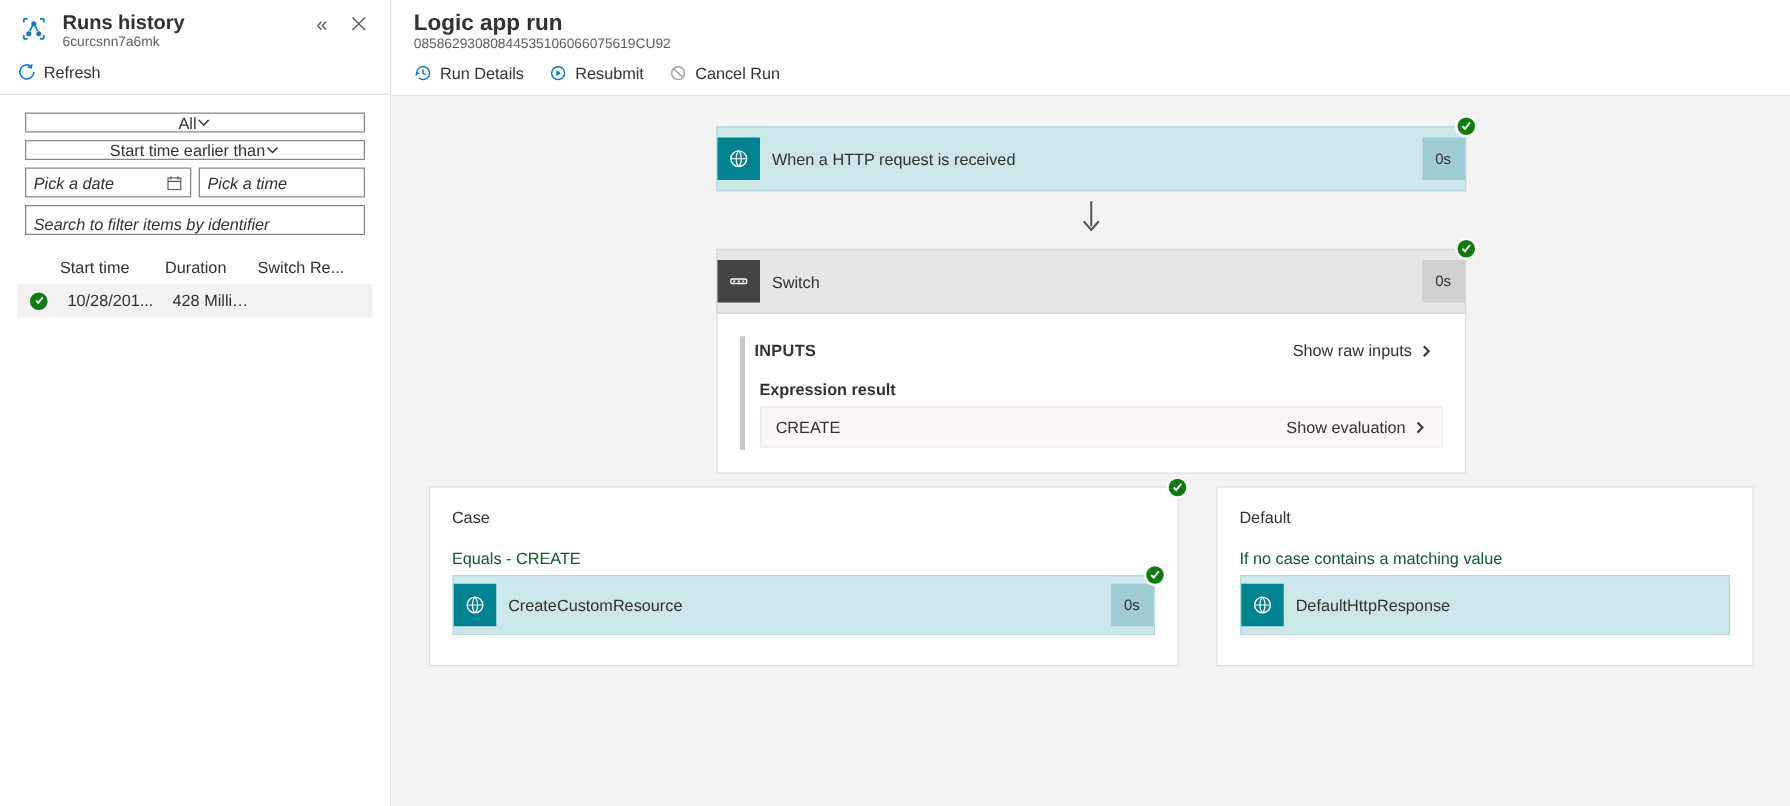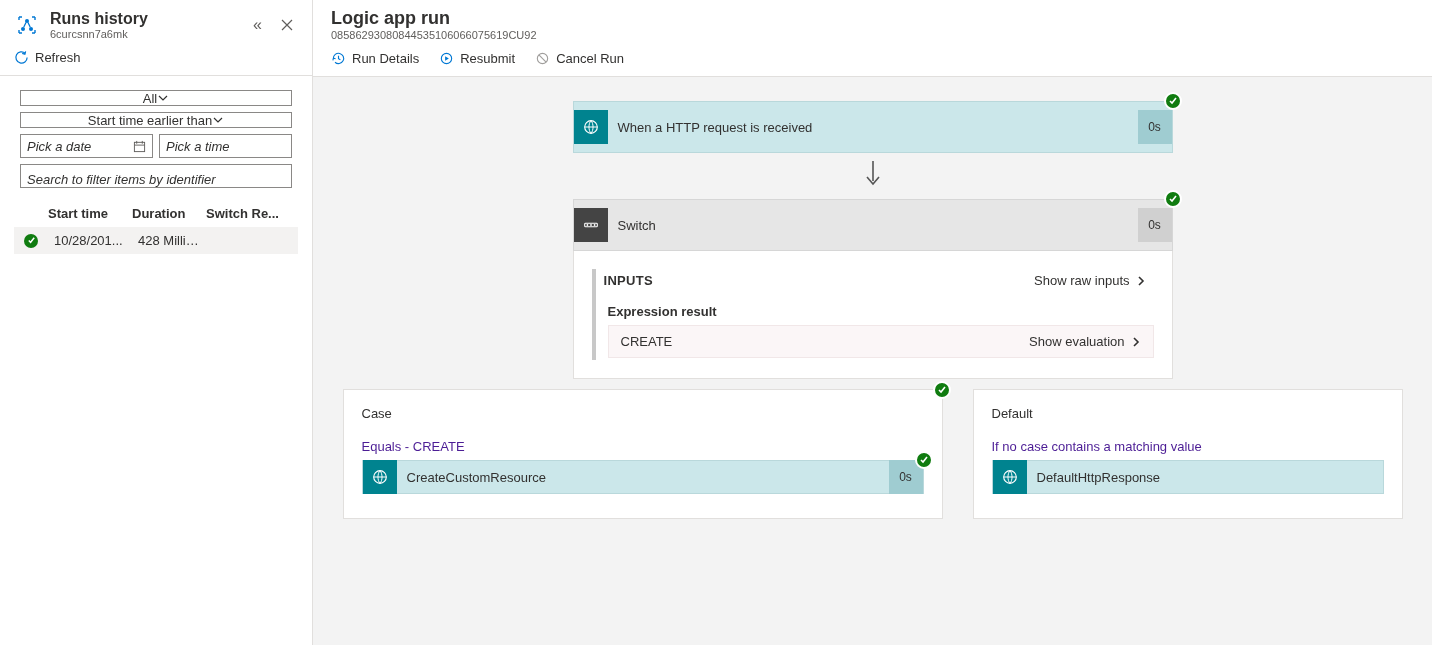--- a/index.html
+++ b/index.html
@@ -1,37 +1,37 @@
 <!DOCTYPE html>
 <html><head>
 <meta charset="utf-8">
 <style>
   *{box-sizing:border-box;margin:0;padding:0;font-family:"Segoe UI",SegoeUI,Arial,sans-serif;font-size:13px;color:#323130}
   html,body{width:1432px;height:645px;background:#fff;overflow:hidden}
   .app{display:flex;height:100%}
   
   .left{width:313px;border-right:1px solid #e1dfdd;display:flex;flex-direction:column}
-  .left-header{display:flex;align-items:center;gap:10px;padding:10px 14px 4px 14px}
+  .left-header{display:flex;align-items:flex-start;gap:10px;padding:10px 14px 4px 14px}
   .logic-icon{width:26px;height:26px;flex:none;display:flex;align-items:center;justify-content:center}
   .left-title-block{flex:1}
   .left-title{font-size:16px;font-weight:600}
   .left-sub{font-size:11px;color:#605e5c}
   .hdr-btn{color:#605e5c;font-size:16px;cursor:pointer;padding:2px 4px}
   .left-toolbar{display:flex;align-items:center;gap:6px;padding:6px 14px 10px 14px;border-bottom:1px solid #e1dfdd}
   .left-toolbar .tb-item{display:flex;align-items:center;gap:6px;color:#323130;cursor:pointer}
   .tb-icon{color:#0078d4}
   .filters{padding:14px 20px 4px 20px;display:flex;flex-direction:column;gap:6px}
   .select{border:1px solid #8a8886;height:16px;display:flex;align-items:center;justify-content:center;padding:0 8px;cursor:pointer;background:#fff}
   .select span:last-child{color:#605e5c}
   .row2{display:flex;gap:6px}
   .date-input{flex:1;border:1px solid #8a8886;height:24px;display:flex;align-items:center;justify-content:space-between;padding:0 6px;color:#767676;font-style:italic;cursor:text}
   .time-input{flex:1;border:1px solid #8a8886;height:24px;display:flex;align-items:center;padding:0 6px;color:#767676;font-style:italic;cursor:text}
   .search{border:1px solid #8a8886;height:24px;padding:0 6px;color:#767676;font-style:italic;display:flex;align-items:flex-end}
   .runs-table{padding:10px 14px}
-  .runs-head{display:flex;gap:10px;padding:4px 8px 6px 34px;font-weight:700}
+  .runs-head{display:flex;gap:10px;padding:4px 8px 6px 34px;font-weight:400}
   .runs-head div:nth-child(1){width:74px}
   .runs-head div:nth-child(2){width:64px}
   .runs-head div:nth-child(3){flex:1;white-space:nowrap;overflow:hidden;text-overflow:ellipsis}
   .runs-row{display:flex;align-items:center;gap:10px;padding:6px 8px;background:#f3f2f1;cursor:pointer}
   .runs-row .cell-st{width:74px;white-space:nowrap;overflow:hidden;text-overflow:ellipsis}
   .runs-row .cell-du{width:64px;white-space:nowrap;overflow:hidden;text-overflow:ellipsis}
   .status-dot{width:14px;height:14px;border-radius:50%;background:#107c10;display:flex;align-items:center;justify-content:center;flex:none;margin-left:2px;margin-right:6px}
   .status-dot svg{stroke:#fff}
   
   .right{flex:1;display:flex;flex-direction:column}
@@ -62,23 +62,23 @@
   .inputs-row .lbl{font-weight:600;letter-spacing:.3px}
   .link{display:flex;align-items:center;gap:6px;cursor:pointer}
   .expr-label{font-weight:600;margin:10px 0 6px 12px}
   .expr-box{background:#fbf6f7;border:1px solid #f1e7e8;padding:8px 12px;margin-left:12px;display:flex;align-items:center;justify-content:space-between}
   
   .branches{display:flex;gap:30px;margin-top:10px;justify-content:center}
   .branch{background:#fff;border:1px solid #e1dfdd;padding:16px 18px 24px;position:relative}
   .branch.case{width:600px}
   .branch.default{width:430px}
   .branch-title{margin-bottom:18px}
-  .branch-sub{margin:0 0 6px 0;color:#4c1d95}
+  .branch-sub{margin:0 0 6px 0;color:#14532d}
   .inner-step{position:relative}
-  .inner-bar{height:34px;display:flex;align-items:center;background:#cbe7ea;border:1px solid #b9d8db}
+  .inner-bar{height:48px;display:flex;align-items:center;background:#cbe7ea;border:1px solid #b9d8db}
   .inner-bar .step-time{background:#9fccd1}
   
   svg{display:block}
 </style>
 </head>
 <body>
 
 <div class="app">
 
   <div class="left">

